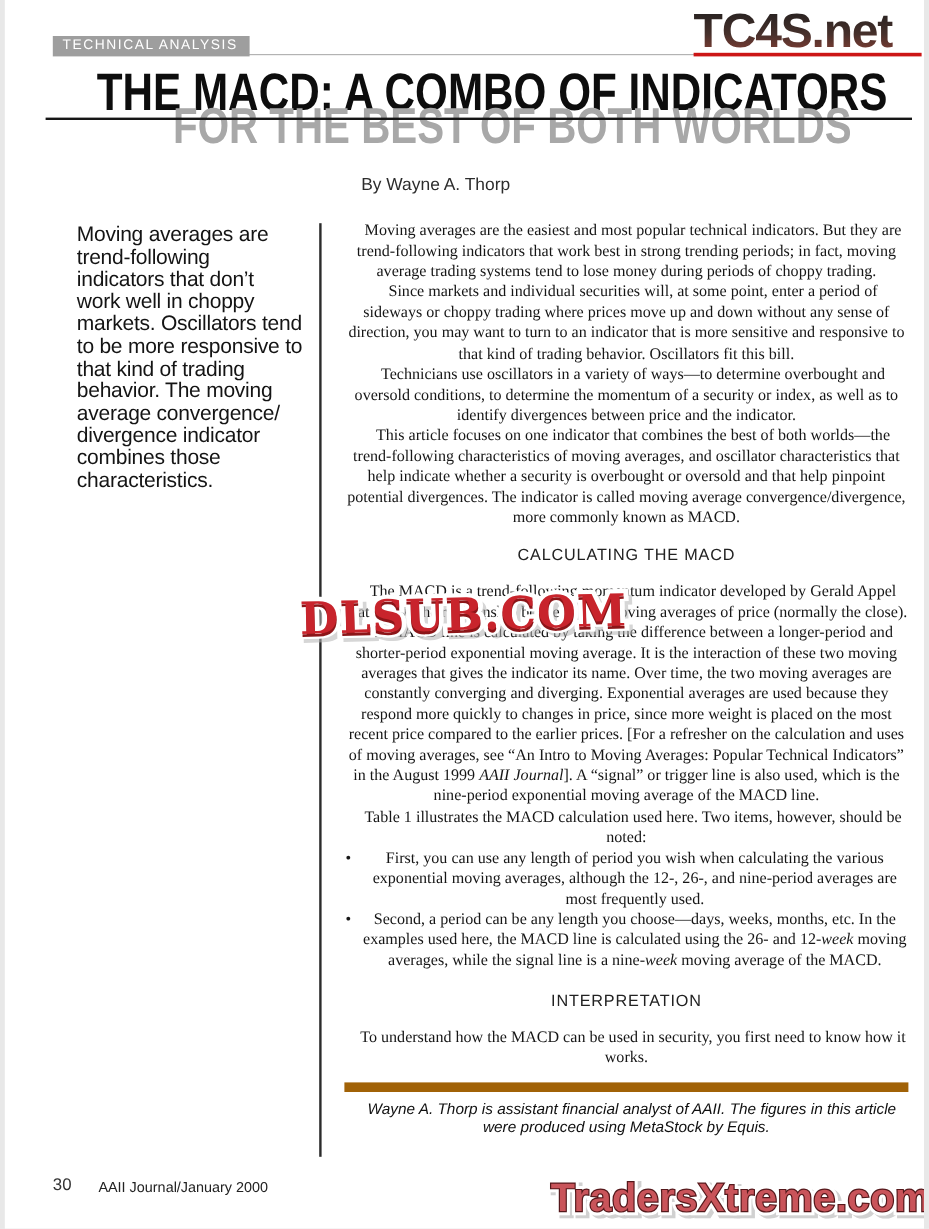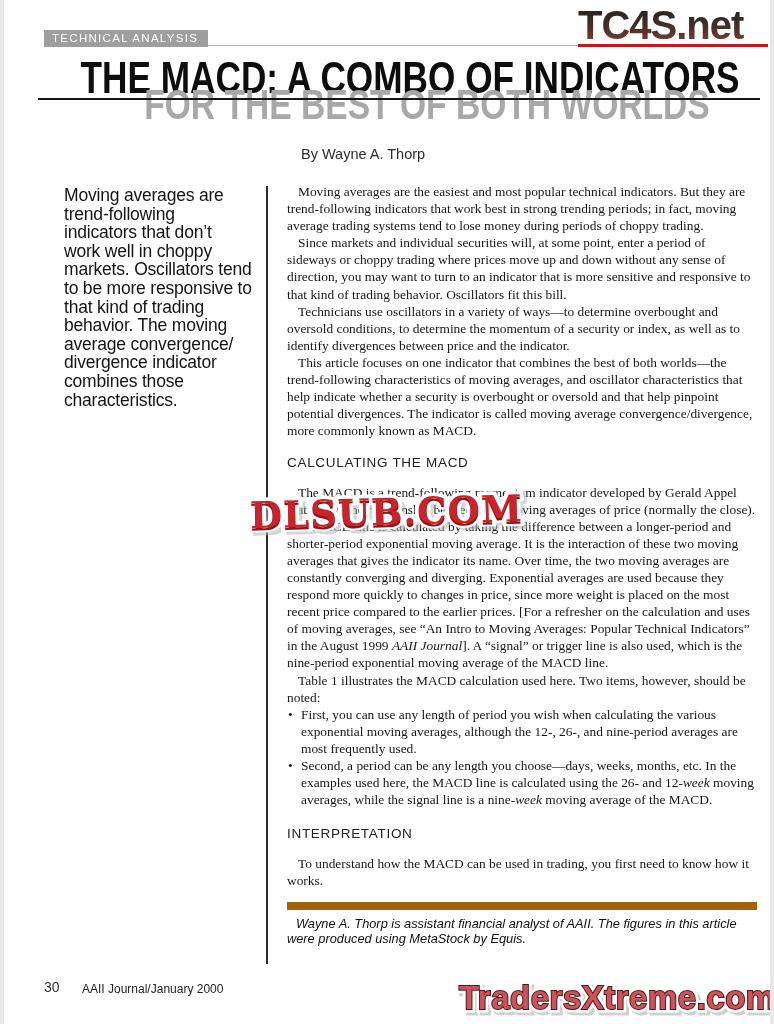--- a/index.html
+++ b/index.html
@@ -65,21 +65,21 @@
     letter-spacing: -0.2px; color: #141414;
   }
   .col-rule {
     position: absolute; left: 262px; top: 186px;
     width: 2px; height: 778px; background: #2b2b2b;
   }
 
   
   .main-col {
     position: absolute; left: 283px; top: 183px; width: 470px;
-    font-size: 13.4px; line-height: 17.1px; color: #161616;
+    font-size: 13.4px; line-height: 17.1px; color: #161616; text-align: center;
   }
   .main-col p { text-indent: 11px; }
   .main-col h2 {
     font-family: "Liberation Sans", sans-serif;
     font-weight: 400; font-size: 13.5px; letter-spacing: 0.7px;
     color: #222; margin: 15px 0 12px 0;
   }
   .main-col h2.second { margin-top: 17px; margin-bottom: 13px; }
   .bullet {
     position: relative; padding-left: 14px; text-indent: 0;
@@ -156,21 +156,21 @@
 
     <p><span>The MACD is a trend-following momentum indicator developed by Gerald Appel that shows the relationship between two moving averages of price (normally the close). The MACD line is calculated by taking the difference between a longer-period and shorter-period exponential moving average. It is the interaction of these two moving averages that gives the indicator its name. Over time, the two moving averages are constantly converging and diverging. Exponential averages are used because they respond more quickly to changes in price, since more weight is placed on the most recent price compared to the earlier prices. [For a refresher on the calculation and uses of moving averages, see “An Intro to Moving Averages: Popular Technical Indicators” in the August 1999 </span><span class="ital">AAII Journal</span><span>]. A “signal” or trigger line is also used, which is the nine-period exponential moving average of the MACD line.</span></p>
 
     <p>Table 1 illustrates the MACD calculation used here. Two items, however, should be noted:</p>
 
     <div class="bullet">First, you can use any length of period you wish when calculating the various exponential moving averages, although the 12-, 26-, and nine-period averages are most frequently used.</div>
     <div class="bullet"><span>Second, a period can be any length you choose—days, weeks, months, etc. In the examples used here, the MACD line is calculated using the 26- and 12-</span><span class="ital">week</span><span> moving averages, while the signal line is a nine-</span><span class="ital">week</span><span> moving average of the MACD.</span></div>
 
     <h2 class="second">INTERPRETATION</h2>
 
-    <p>To understand how the MACD can be used in trading, you first need to know how it works.</p>
+    <p>To understand how the MACD can be used in security, you first need to know how it works.</p>
 
     <div class="footnote-block">
       <div class="footnote">Wayne A. Thorp is assistant financial analyst of AAII. The figures in this article were produced using MetaStock by Equis.</div>
     </div>
   </div>
 
   <div class="wm-dlsub">
     <svg width="302" height="64" viewBox="0 0 302 64">
       <g transform="rotate(-1.5 151 32)">
         <text x="9" y="46" font-family="DejaVu Serif, serif" font-weight="bold" font-size="37" letter-spacing="1" fill="#b5b5b5" stroke="#b5b5b5" stroke-width="6" opacity="0.55">DLSUB.COM</text>

